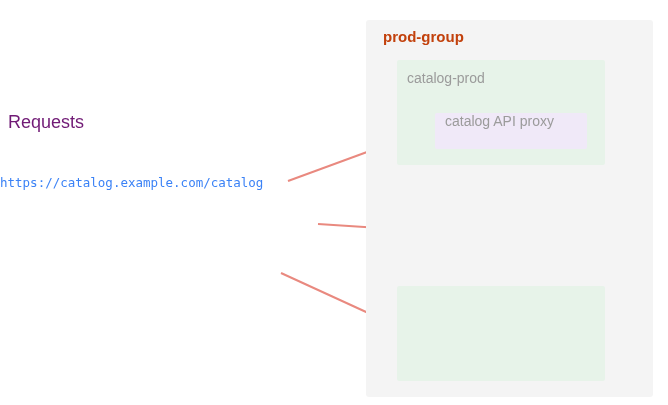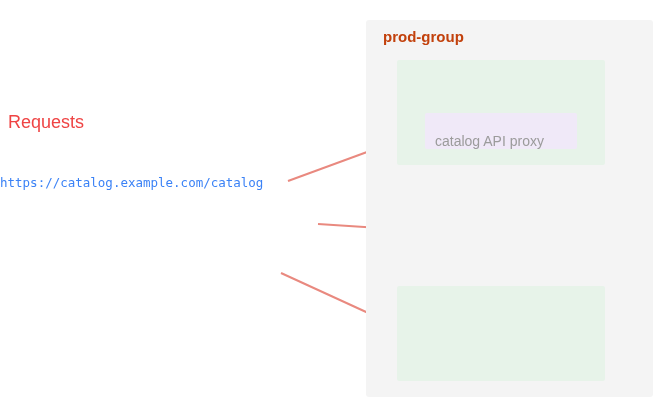--- a/index.html
+++ b/index.html
@@ -13,21 +13,21 @@
     font-family: "Liberation Sans", sans-serif;
     overflow: hidden;
   }
 
   
   .requests-heading {
     position: absolute;
     left: 8px;
     top: 112px;
     font-size: 18px;
-    color: #ef4444;
+    color: #701a75;
   }
   .request-url {
     position: absolute;
     left: 0;
     font-family: "DejaVu Sans Mono", "Liberation Mono", monospace;
     font-size: 12.5px;
     color: #3b82f6;
     white-space: nowrap;
   }
   .url-1 { top: 175px; }
@@ -77,27 +77,27 @@
     position: absolute;
     left: 10px;
     top: 10px;
     font-size: 14px;
     color: #9b9b9b;
   }
 
   
   .proxy-box {
     position: absolute;
-    left: 28px;
+    left: 38px;
     width: 152px;
     height: 36px;
     background: #f0e9f8;
     border-radius: 2px;
     display: flex;
-    align-items: flex-end;
+    align-items: flex-start;
     padding-left: 10px;
     font-size: 14px;
     color: #9b9b9b;
     white-space: nowrap;
   }
   .proxy-1 { top: 53px; }
   .proxy-2 { top: 41px; }
   .proxy-3 { top: 44px; }
 </style>
 </head>
@@ -116,20 +116,21 @@
     </defs>
     <line x1="288" y1="181" x2="427" y2="130" stroke="#e9897f" stroke-width="2" marker-end="url(#arrowhead)"></line>
     <line x1="318" y1="224" x2="426" y2="231" stroke="#e9897f" stroke-width="2" marker-end="url(#arrowhead)"></line>
     <line x1="281" y1="273" x2="425" y2="339" stroke="#e9897f" stroke-width="2" marker-end="url(#arrowhead)"></line>
   </svg>
 
   <div class="group-box">
     <div class="group-title">prod-group</div>
 
     <div class="env-box env-1">
+      <div class="env-name">catalog-prod</div>
       <div class="proxy-box proxy-1">
         <span>catalog API proxy</span>
       </div>
     </div>
 
 
     <div class="env-box env-3">
     </div>
   </div>
 

